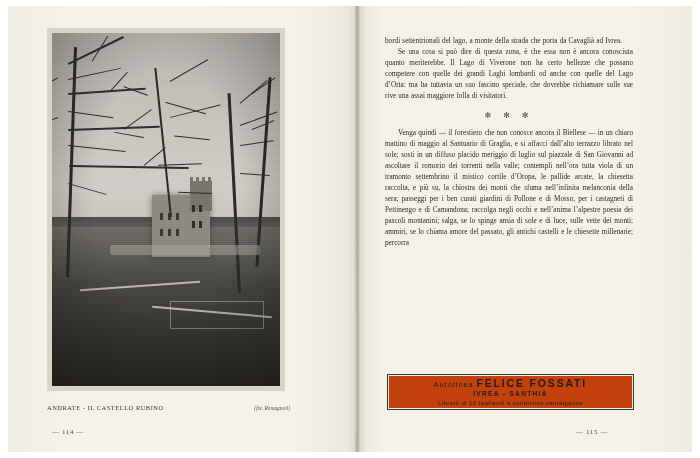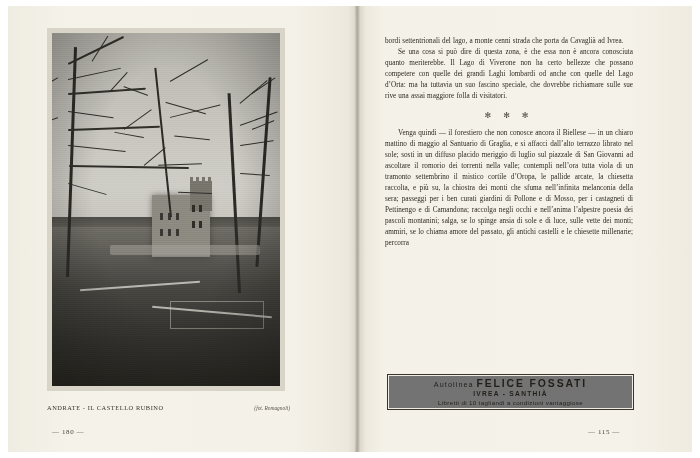--- a/index.html
+++ b/index.html
@@ -167,21 +167,21 @@
   
   .folio {
     position: absolute;
     top: 428px;
     font-family: "Liberation Serif", serif;
     font-size: 7px;
     color: #4a443a;
     letter-spacing: .6px;
   }
   .folio-left  { left: 52px; }
-  .folio-right { left: 588px; }
+  .folio-right { left: 576px; }
 
   
   .textcol {
     position: absolute;
     left: 385px;
     top: 36px;
     width: 248px;
   }
   .para {
     font-family: "Liberation Serif", serif;
@@ -202,21 +202,21 @@
     font-family: "Liberation Serif", serif;
   }
 
   
   .ad {
     position: absolute;
     left: 387px;
     top: 374px;
     width: 245px;
     border: 1px solid #3a342b;
-    background: #737373;
+    background: #c2410c;
     padding: 3px 0 3px 0;
     box-shadow: 0 0 0 1px #efece2 inset;
   }
   .ad-inner {
     border: 0;
     text-align: center;
   }
   .ad-line1 {
     font-family: "Liberation Sans", sans-serif;
     font-size: 9.2px;
@@ -336,25 +336,25 @@
       <div class="vignette"></div>
       <div class="photo-noise"></div>
     </div>
   </div>
 
   <div class="caption-row">
     <span class="caption-title">ANDRATE - IL CASTELLO RUBINO</span>
     <span class="caption-credit">(fot. Romagnoli)</span>
   </div>
 
-  <div class="folio folio-left">— 180 —</div>
+  <div class="folio folio-left">— 114 —</div>
   <div class="folio folio-right">— 115 —</div>
 
   <div class="textcol">
-    <p class="para">bordi settentrionali del lago, a monte cenni strada che porta da Cavaglià ad Ivrea.</p>
+    <p class="para">bordi settentrionali del lago, a monte della strada che porta da Cavaglià ad Ivrea.</p>
     <p class="para indent">Se una cosa si può dire di questa zona, è che essa non è ancora conosciuta quanto meriterebbe. Il Lago di Viverone non ha certo bellezze che possano competere con quelle dei grandi Laghi lombardi od anche con quelle del Lago d’Orta: ma ha tuttavia un suo fascino speciale, che dovrebbe richiamare sulle sue rive una assai maggiore folla di visitatori.</p>
     <div class="stars">✻ ✻ ✻</div>
     <p class="para indent">Venga quindi — il forestiero che non conosce ancora il Biellese — in un chiaro mattino di maggio al Santuario di Graglia, e si affacci dall’alto terrazzo librato nel sole; sosti in un diffuso placido meriggio di luglio sul piazzale di San Giovanni ad ascoltare il romorio dei torrenti nella valle; contempli nell’ora tutta viola di un tramonto settembrino il mistico cortile d’Oropa, le pallide arcate, la chiesetta raccolta, e più su, la chiostra dei monti che sfuma nell’infinita melanconia della sera; passeggi per i ben curati giardini di Pollone e di Mosso, per i castagneti di Pettinengo e di Camandona; raccolga negli occhi e nell’anima l’alpestre poesia dei pascoli montanini; salga, se lo spinge ansia di sole e di luce, sulle vette dei monti; ammiri, se lo chiama amore del passato, gli antichi castelli e le chiesette millenarie; percorra</p>
   </div>
 
   <div class="ad">
     <div class="ad-inner">
       <div class="ad-line1">
         <span class="small">Autolinea</span>
         <span class="big">FELICE FOSSATI</span>

